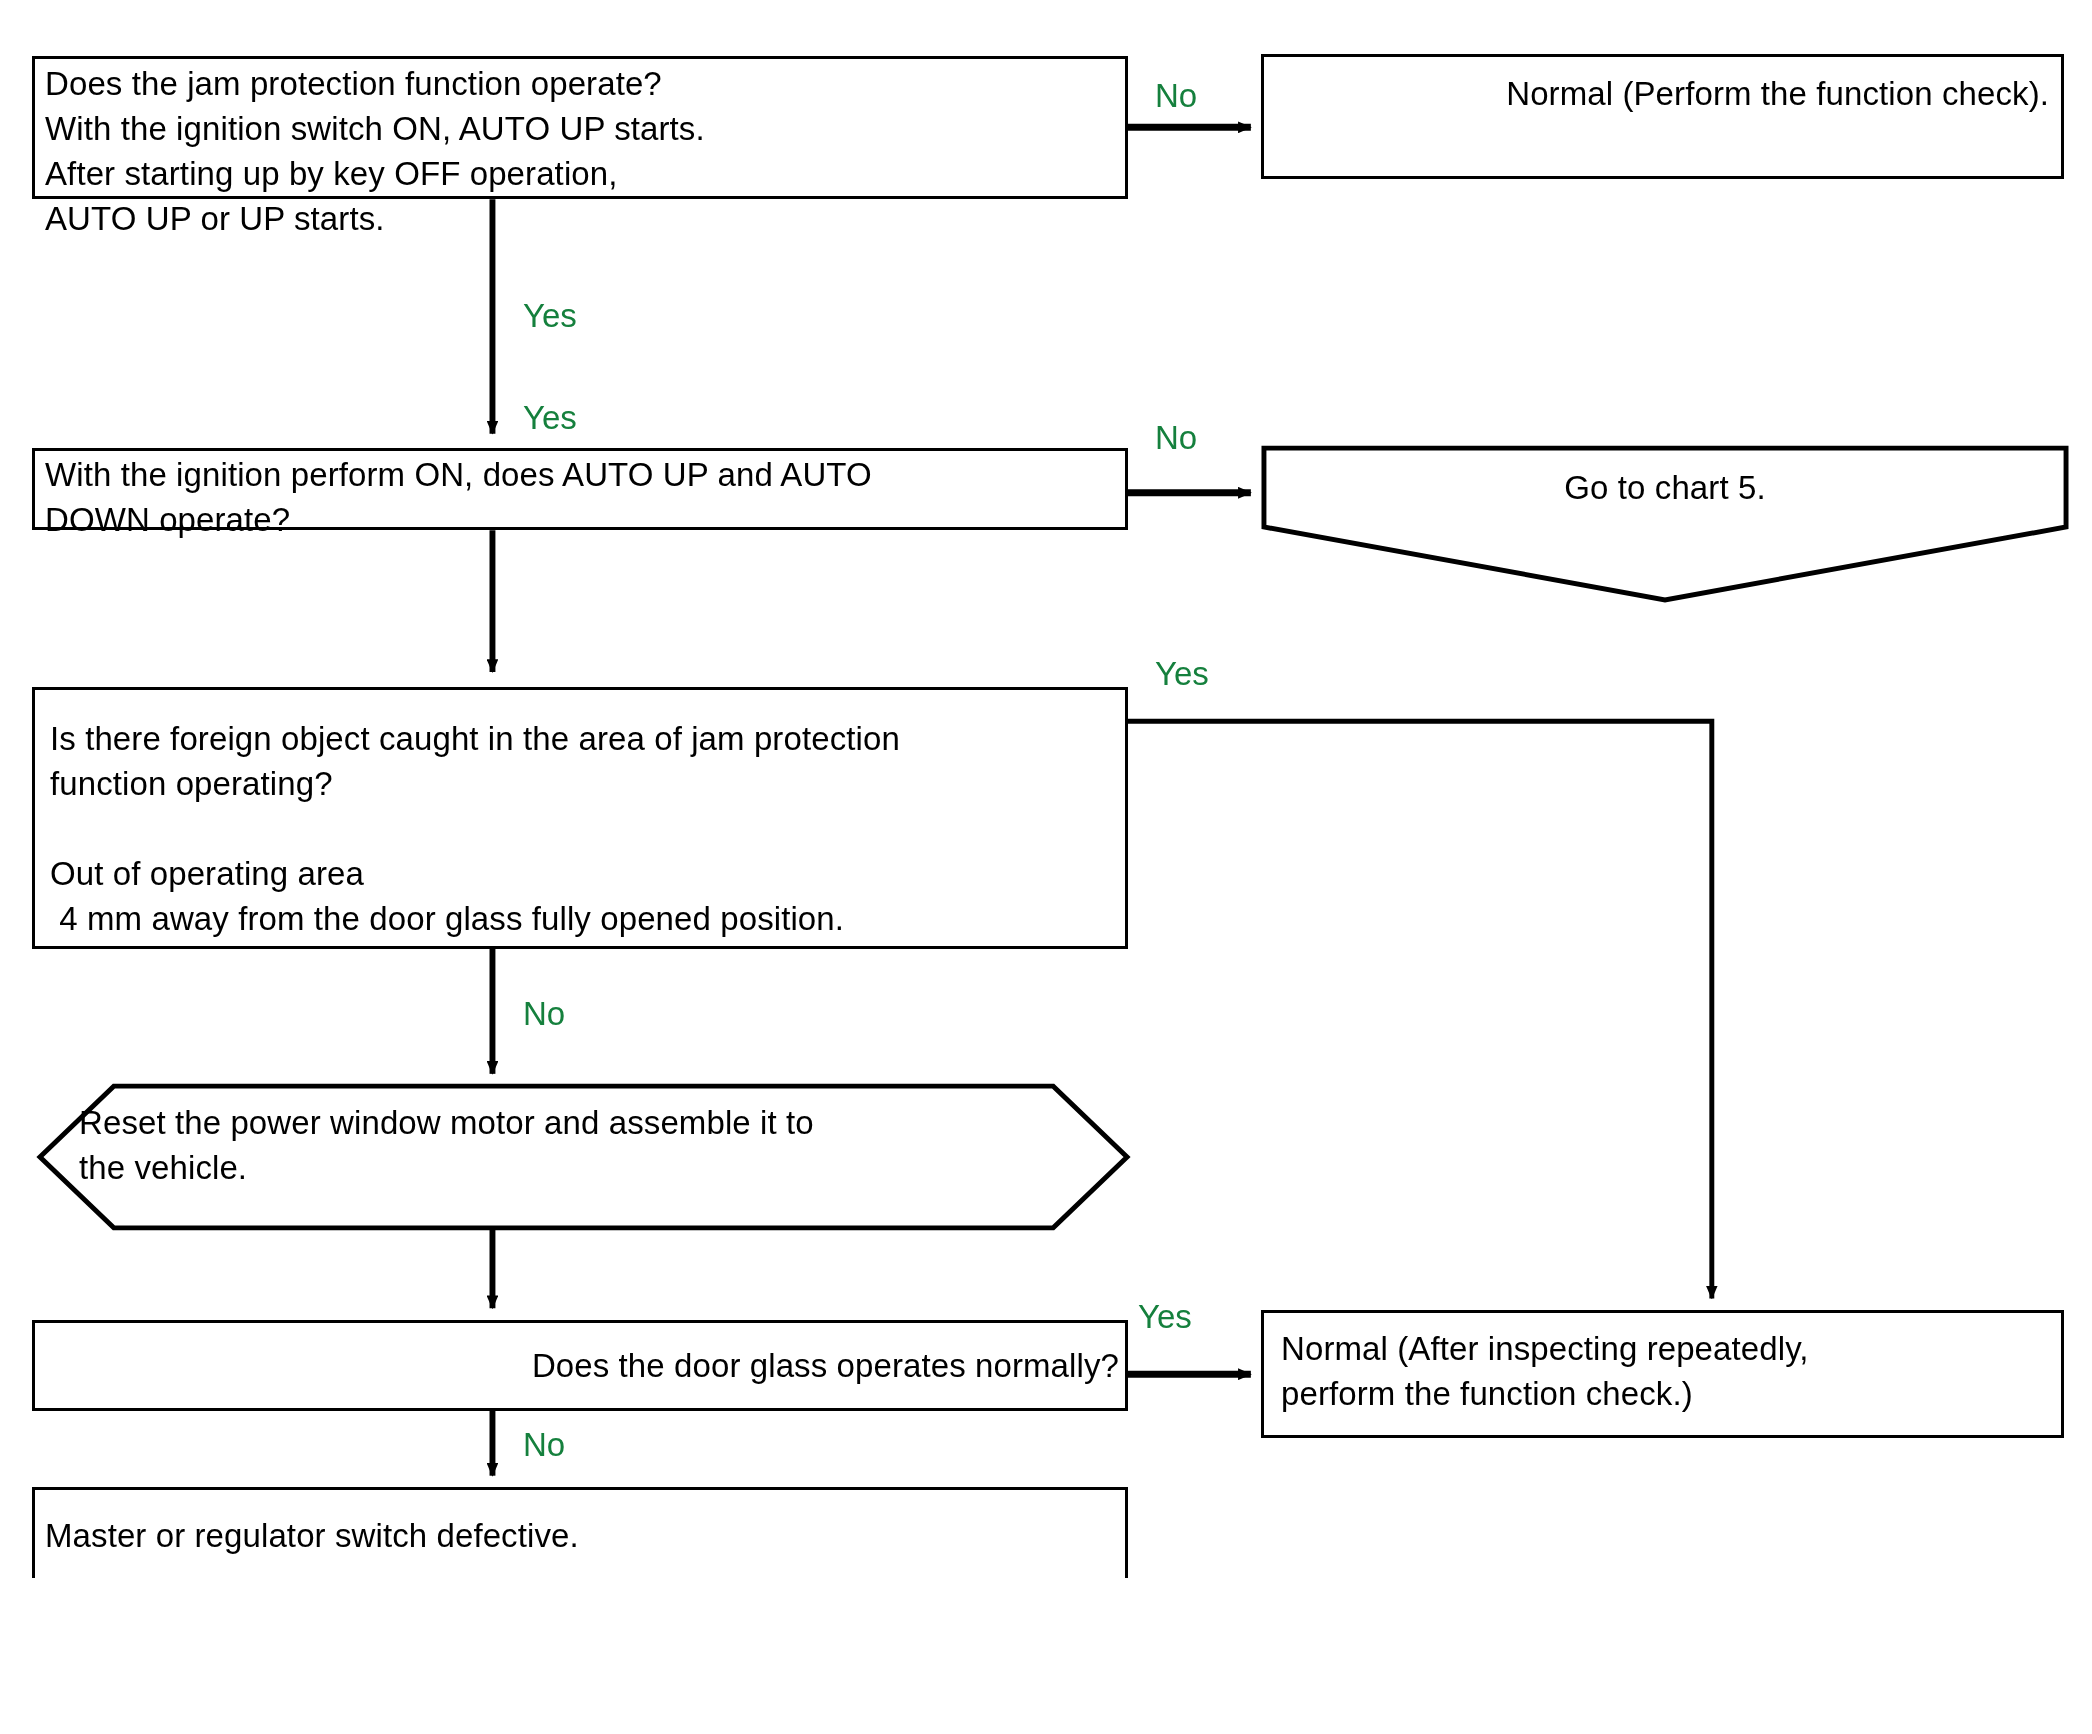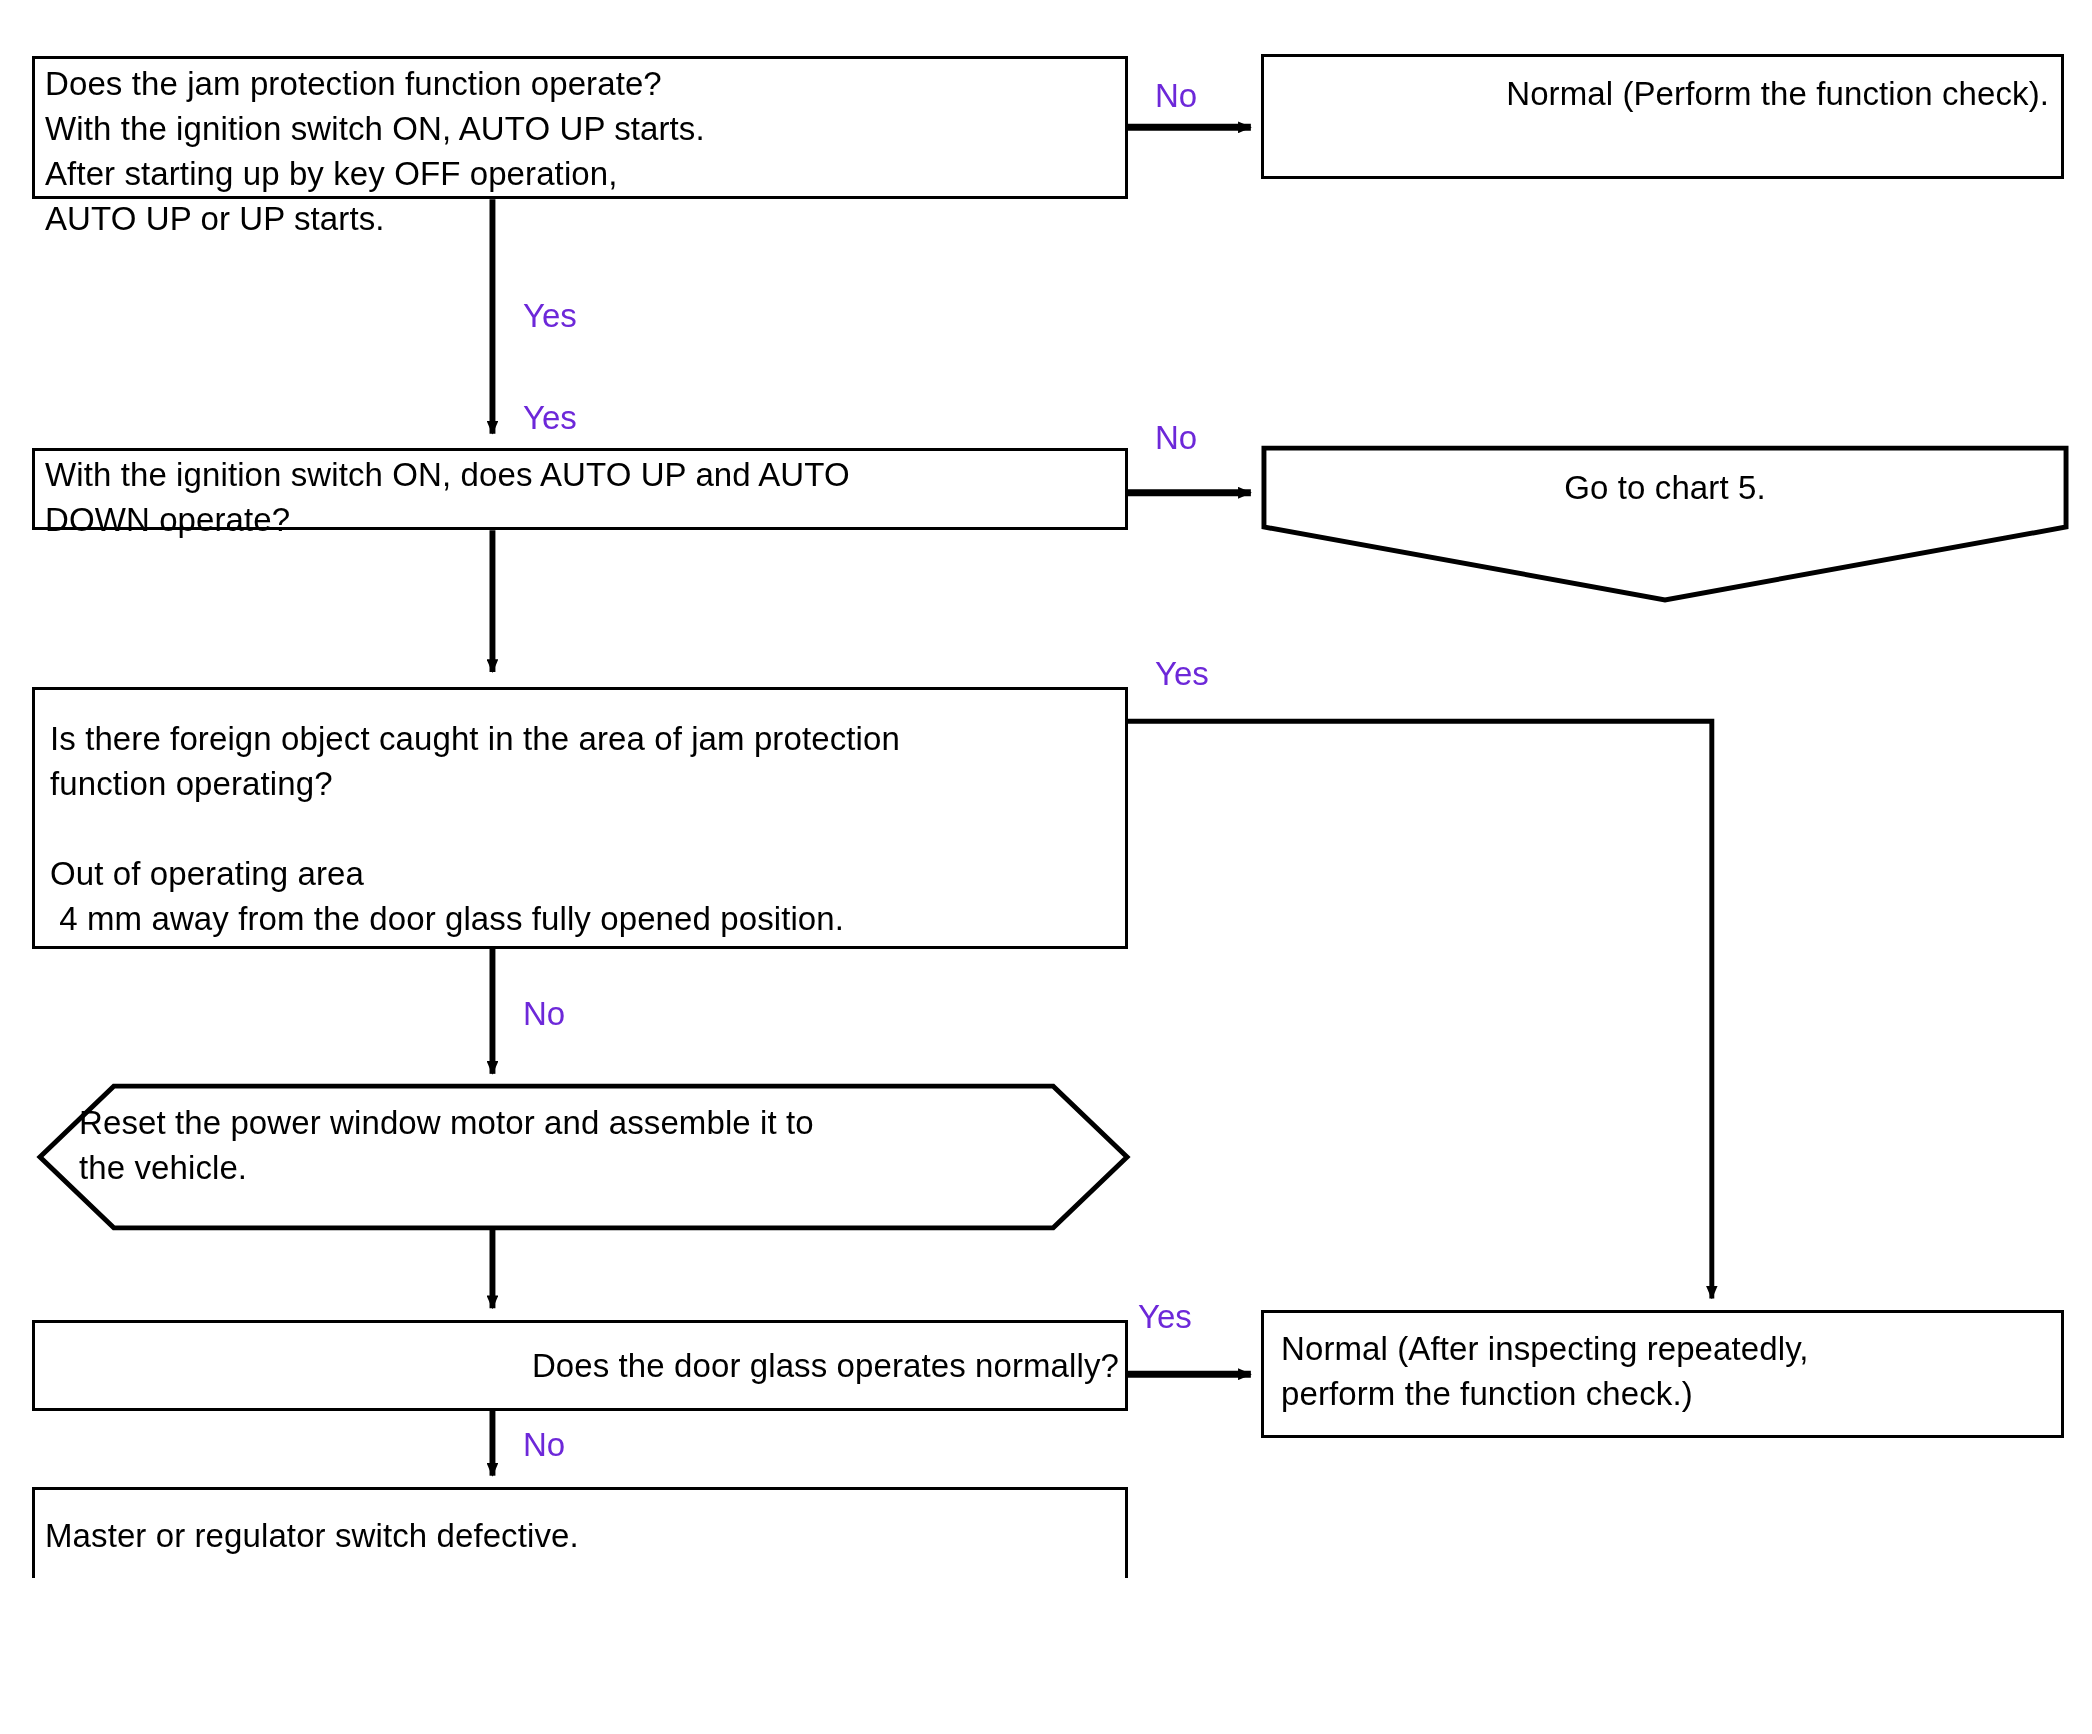--- a/index.html
+++ b/index.html
@@ -40,21 +40,21 @@
     white-space: pre-wrap;
     font-size: 33px;
     line-height: 45px;
     letter-spacing: 0.1px;
     color: #000000;
   }
   .edge-label {
     position: absolute;
     font-size: 33px;
     line-height: 37px;
-    color: #6d28d9;
+    color: #15803d;
     white-space: nowrap;
   }
   .shape-node {
     position: absolute;
   }
   .shape-node svg {
     position: absolute;
     left: 0;
     top: 0;
     overflow: visible;
@@ -123,21 +123,21 @@
 With the ignition switch ON, AUTO UP starts.
 After starting up by key OFF operation,
 AUTO UP or UP starts.</div>
 
   <div class="node rect-node" style="left:1261px; top:54px; width:803px; height:125px;">
   </div>
   <div class="node-text" style="left:1281px; top:71px; width:768px;text-align:right;">Normal (Perform the function check).</div>
 
   <div class="node rect-node" style="left:31.5px; top:448px; width:1096px; height:82px;">
   </div>
-  <div class="node-text" style="left:45px; top:452px; width:1074px;">With the ignition switch ON, does AUTO UP and AUTO
+  <div class="node-text" style="left:45px; top:452px; width:1074px;">With the ignition perform ON, does AUTO UP and AUTO
 DOWN operate?</div>
 
   <div class="shape-node" style="left:1261px; top:445px; width:808px; height:158px;">
     <svg width="808" height="158" viewBox="0 0 820 160" xmlns="http://www.w3.org/2000/svg">
       <polygon points="3,3 817,3 817,83 410,157 3,83" fill="#ffffff" stroke="#000000" stroke-width="5"></polygon>
     </svg>
   </div>
   <div class="node-text" style="left:1281px; top:465px; width:768px; text-align:center;">Go to chart 5.</div>
 
   <div class="node rect-node" style="left:31.5px; top:687px; width:1096px; height:262px;">

